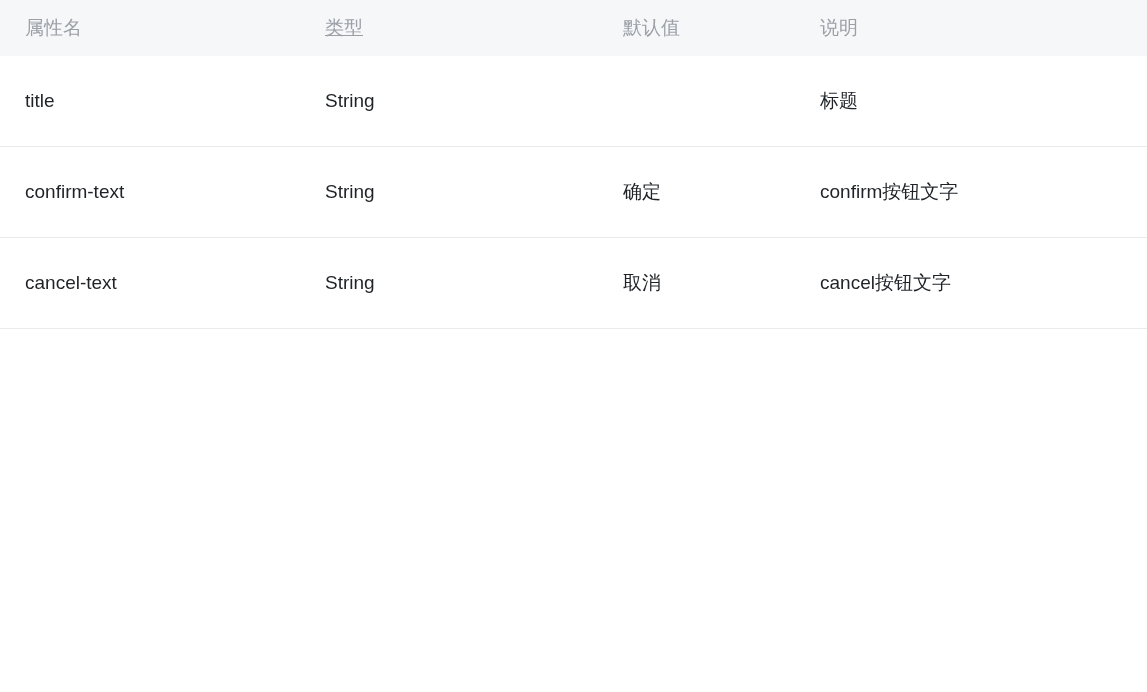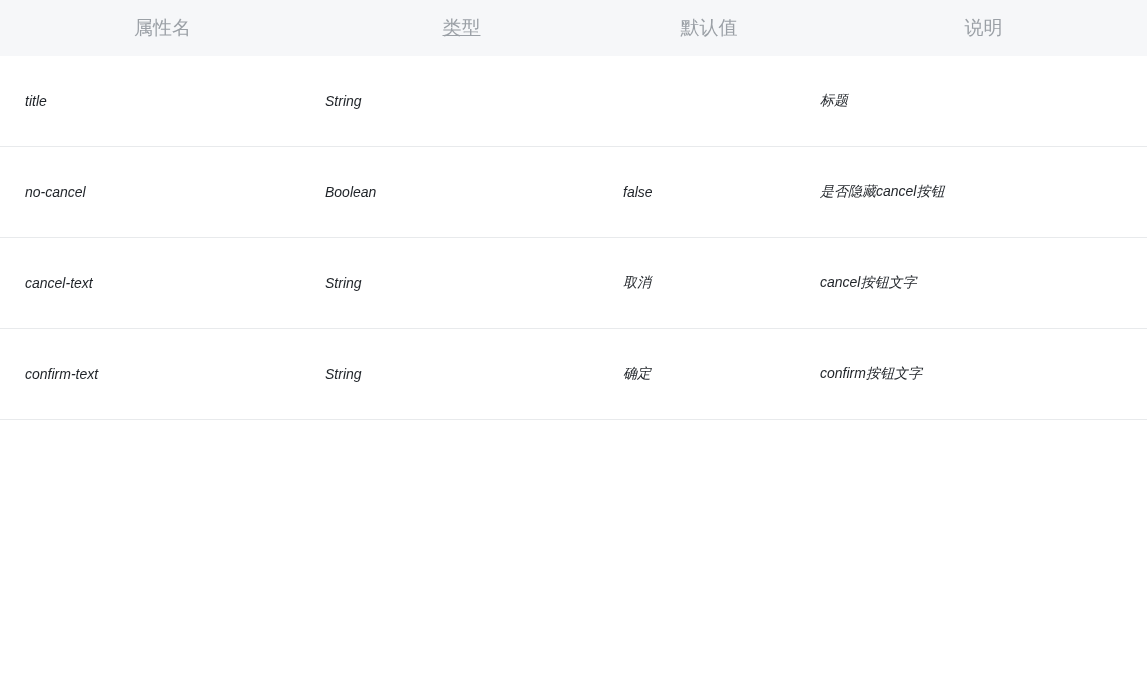--- a/index.html
+++ b/index.html
@@ -23,40 +23,39 @@
   .props-table col.c-name  { width: 300px; }
   .props-table col.c-type  { width: 298px; }
   .props-table col.c-def   { width: 197px; }
   .props-table col.c-desc  { width: 352px; }
 
   .props-table thead th {
     background: #f6f7f9;
     color: #9ba0a6;
     font-weight: normal;
     font-size: 19px;
-    text-align: center;
+    text-align: left;
     height: 56px;
     padding: 0 0 0 25px;
     border: none;
     vertical-align: middle;
     white-space: nowrap;
   }
   .props-table thead th.c2 { padding-left: 25px; text-decoration: underline; }
 
   .props-table tbody td {
     height: 90px;
     padding: 0 0 0 25px;
-    font-size: 14px;
+    font-size: 19px;
     color: #1f2328;
     border-bottom: 1px solid #e8eaec;
     vertical-align: middle;
     white-space: nowrap;
     overflow: hidden;
     text-overflow: ellipsis;
-    font-style: italic;
   }
 
   .props-table tbody tr:first-child td {
     border-top: none;
   }
 </style>
 </head>
 <body>
 
 <table class="props-table">
@@ -75,31 +74,25 @@
     </tr>
   </thead>
   <tbody>
     <tr>
       <td>title</td>
       <td>String</td>
       <td></td>
       <td>标题</td>
     </tr>
     <tr>
-      <td>no-cancel</td>
-      <td>Boolean</td>
-      <td>false</td>
-      <td>是否隐藏cancel按钮</td>
+      <td>confirm-text</td>
+      <td>String</td>
+      <td>确定</td>
+      <td>confirm按钮文字</td>
     </tr>
     <tr>
       <td>cancel-text</td>
       <td>String</td>
       <td>取消</td>
       <td>cancel按钮文字</td>
     </tr>
-    <tr>
-      <td>confirm-text</td>
-      <td>String</td>
-      <td>确定</td>
-      <td>confirm按钮文字</td>
-    </tr>
   </tbody>
 </table>
 
 </body></html>

